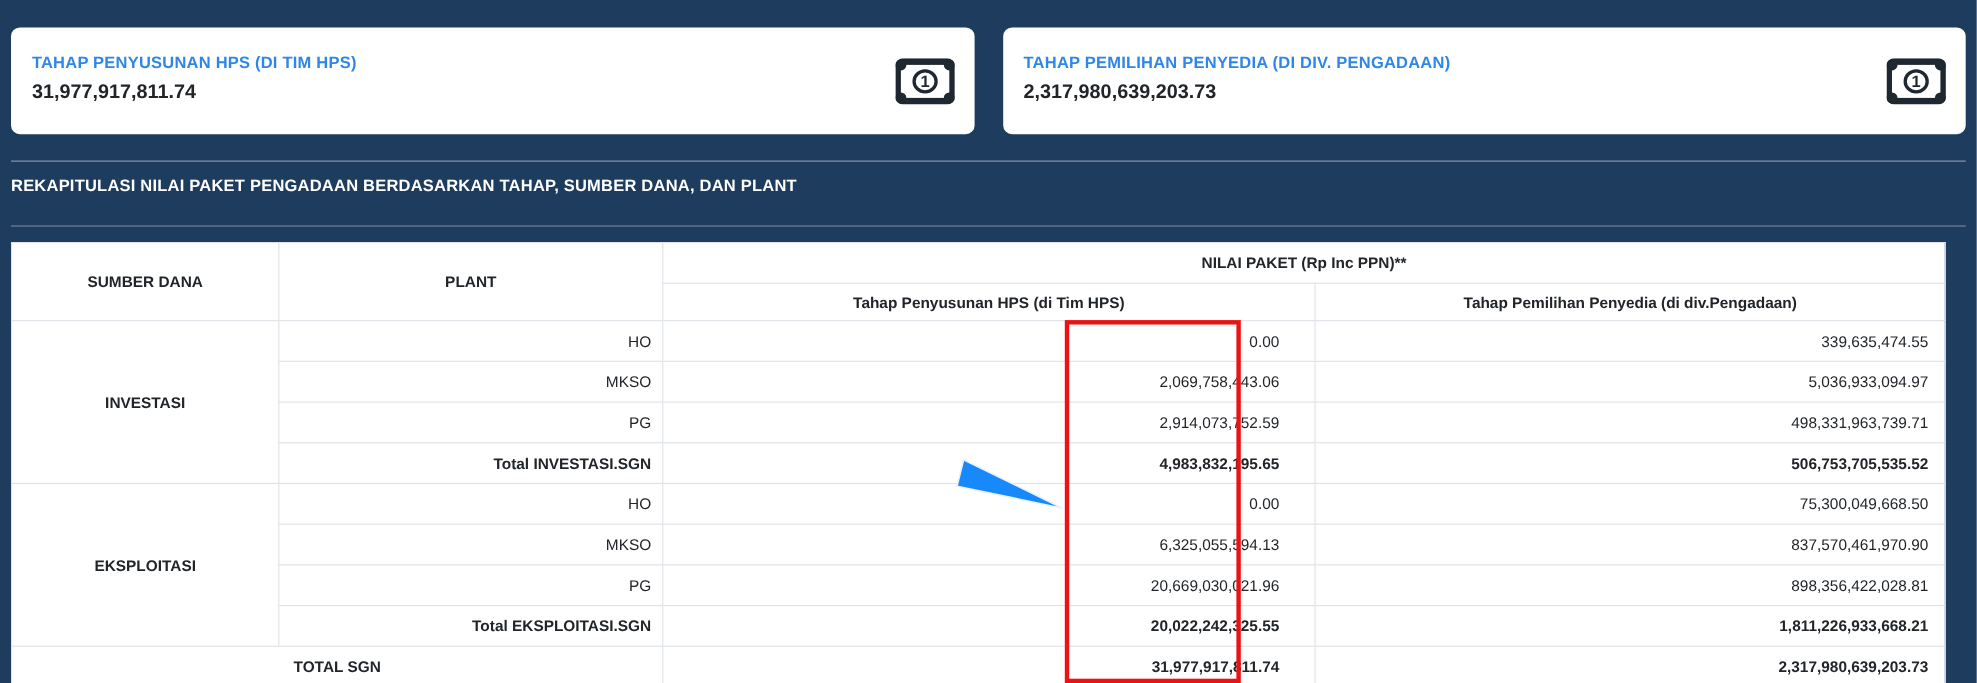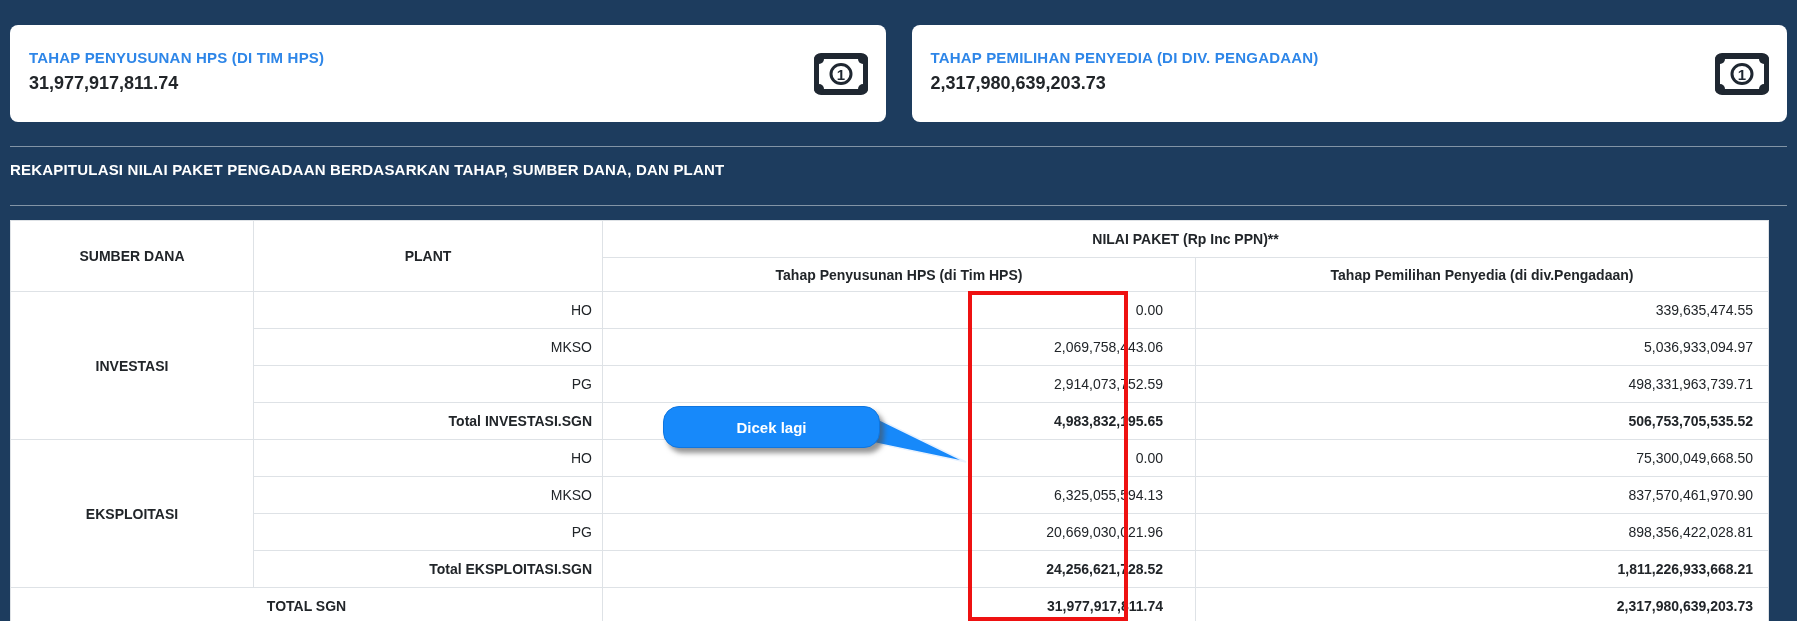--- a/index.html
+++ b/index.html
@@ -192,33 +192,30 @@
           <td class="num num-hps">6,325,055,594.13</td>
           <td class="num num-pen">837,570,461,970.90</td>
         </tr>
         <tr>
           <td class="plant">PG</td>
           <td class="num num-hps">20,669,030,021.96</td>
           <td class="num num-pen">898,356,422,028.81</td>
         </tr>
         <tr class="total-sub">
           <td class="plant">Total EKSPLOITASI.SGN</td>
-          <td class="num num-hps">24,256,621,728.52</td>
+          <td class="num num-hps">20,022,242,325.55</td>
           <td class="num num-pen">1,811,226,933,668.21</td>
         </tr>
         <tr class="grand">
           <td class="grand-label" colspan="2">TOTAL SGN</td>
           <td class="num num-hps">31,977,917,811.74</td>
           <td class="num num-pen">2,317,980,639,203.73</td>
         </tr>
       </tbody>
     </table>
   </div>
 
   <div class="highlight-box"></div>
   <svg class="callout-tail" width="120" height="58" viewBox="0 0 120 58">
     <polygon points="20,6 110,50 14,30" fill="#1789fa" stroke="#e8f2ff" stroke-width="1.5"></polygon>
   </svg>
-  <div class="callout">
-    <span>Dicek lagi</span>
-  </div>
 
 </div>
 
 </body></html>

